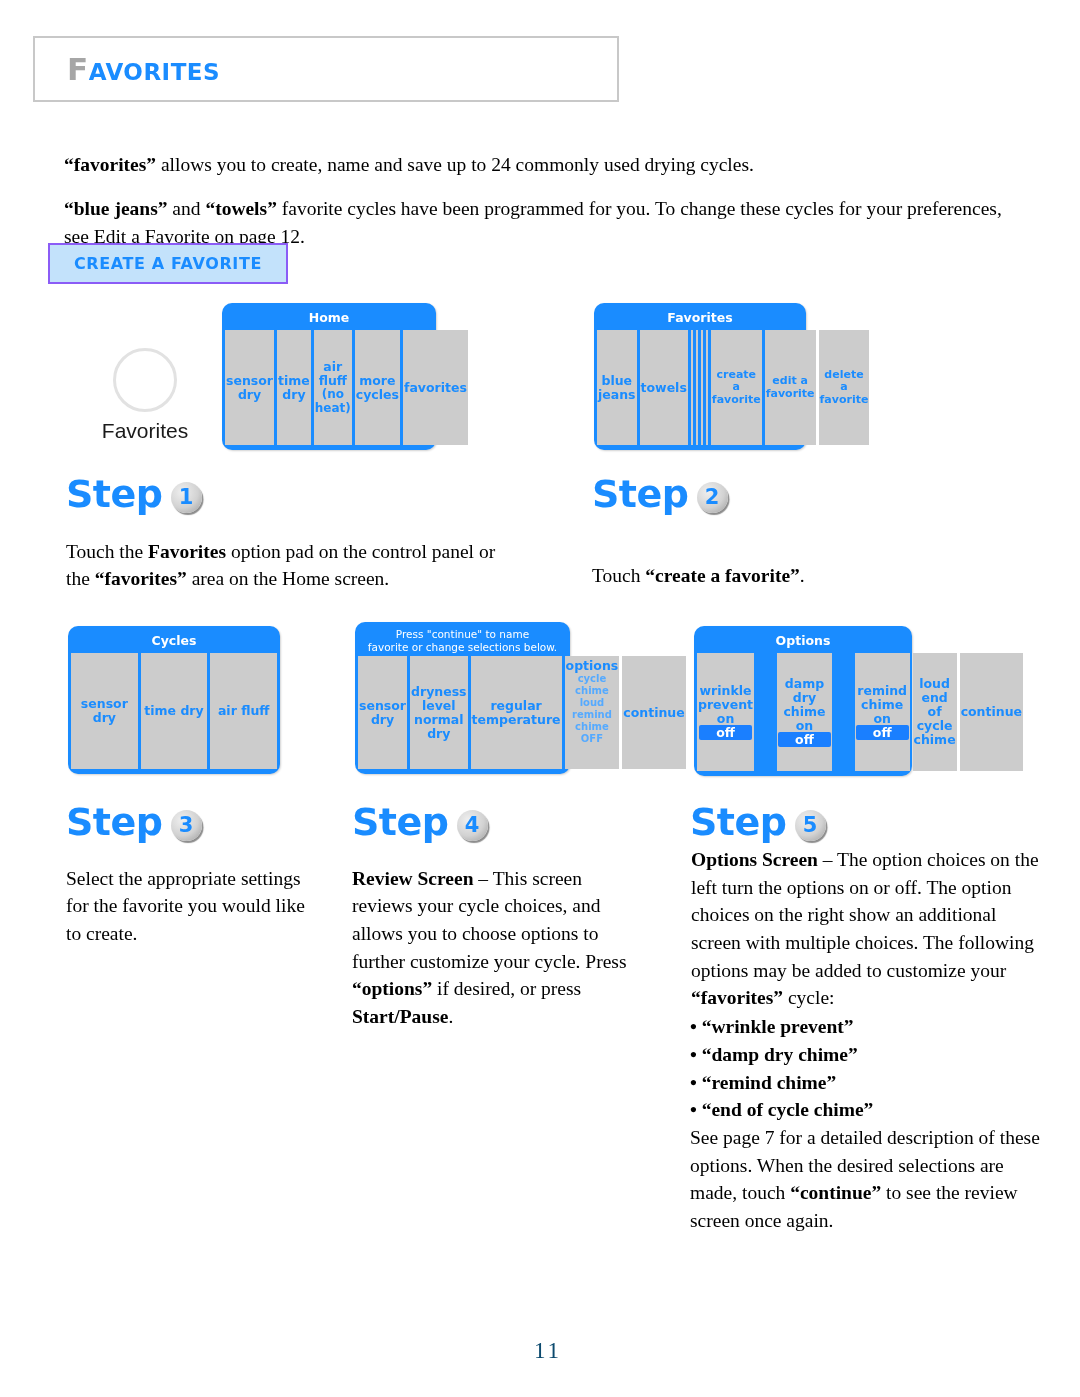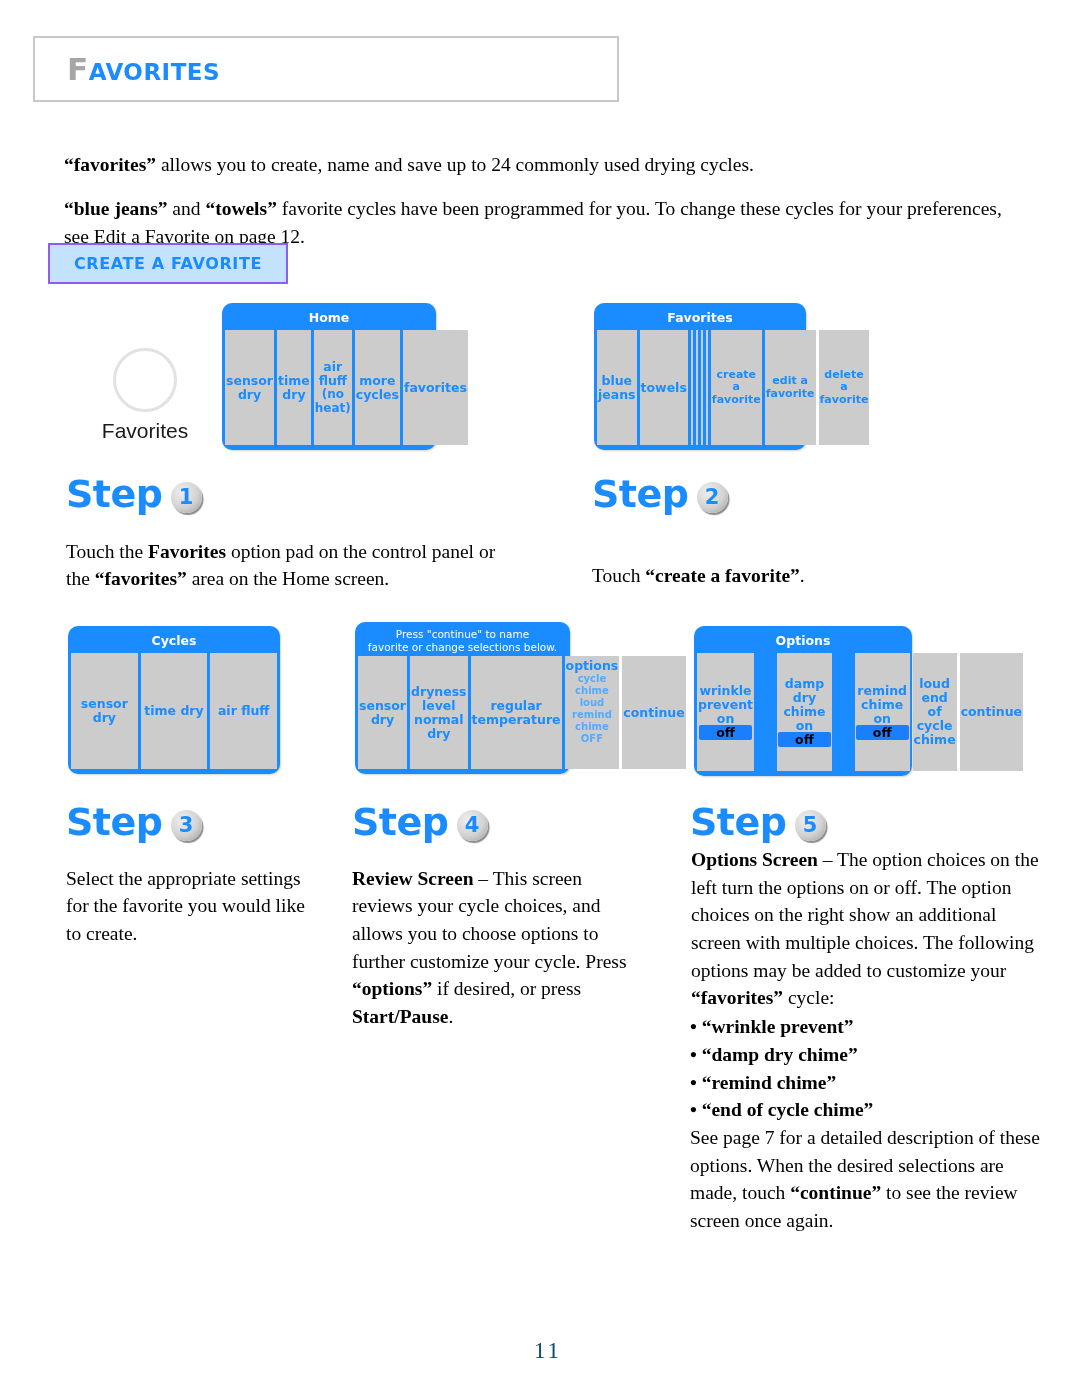--- a/index.html
+++ b/index.html
@@ -141,21 +141,21 @@
     line-height: 1.2;
   }
   .cell .tiny { font-size: 11px; }
   .onoff {
     font-size: 12.5px;
     font-weight: bold;
     line-height: 1.15;
   }
   .onoff .sel {
     background: #1a7fff;
-    color: #000000;
+    color: #ffffff;
     padding: 0 17px;
     border-radius: 2px;
   }
 
   
   #screen-home      { left: 222px; top: 303px; width: 214px; height: 147px; }
   #screen-favorites { left: 594px; top: 303px; width: 212px; height: 147px; }
   #screen-cycles    { left: 68px;  top: 626px; width: 212px; height: 148px; }
   #screen-review    { left: 355px; top: 622px; width: 215px; height: 152px; }
   #screen-options   { left: 694px; top: 626px; width: 218px; height: 150px; }

